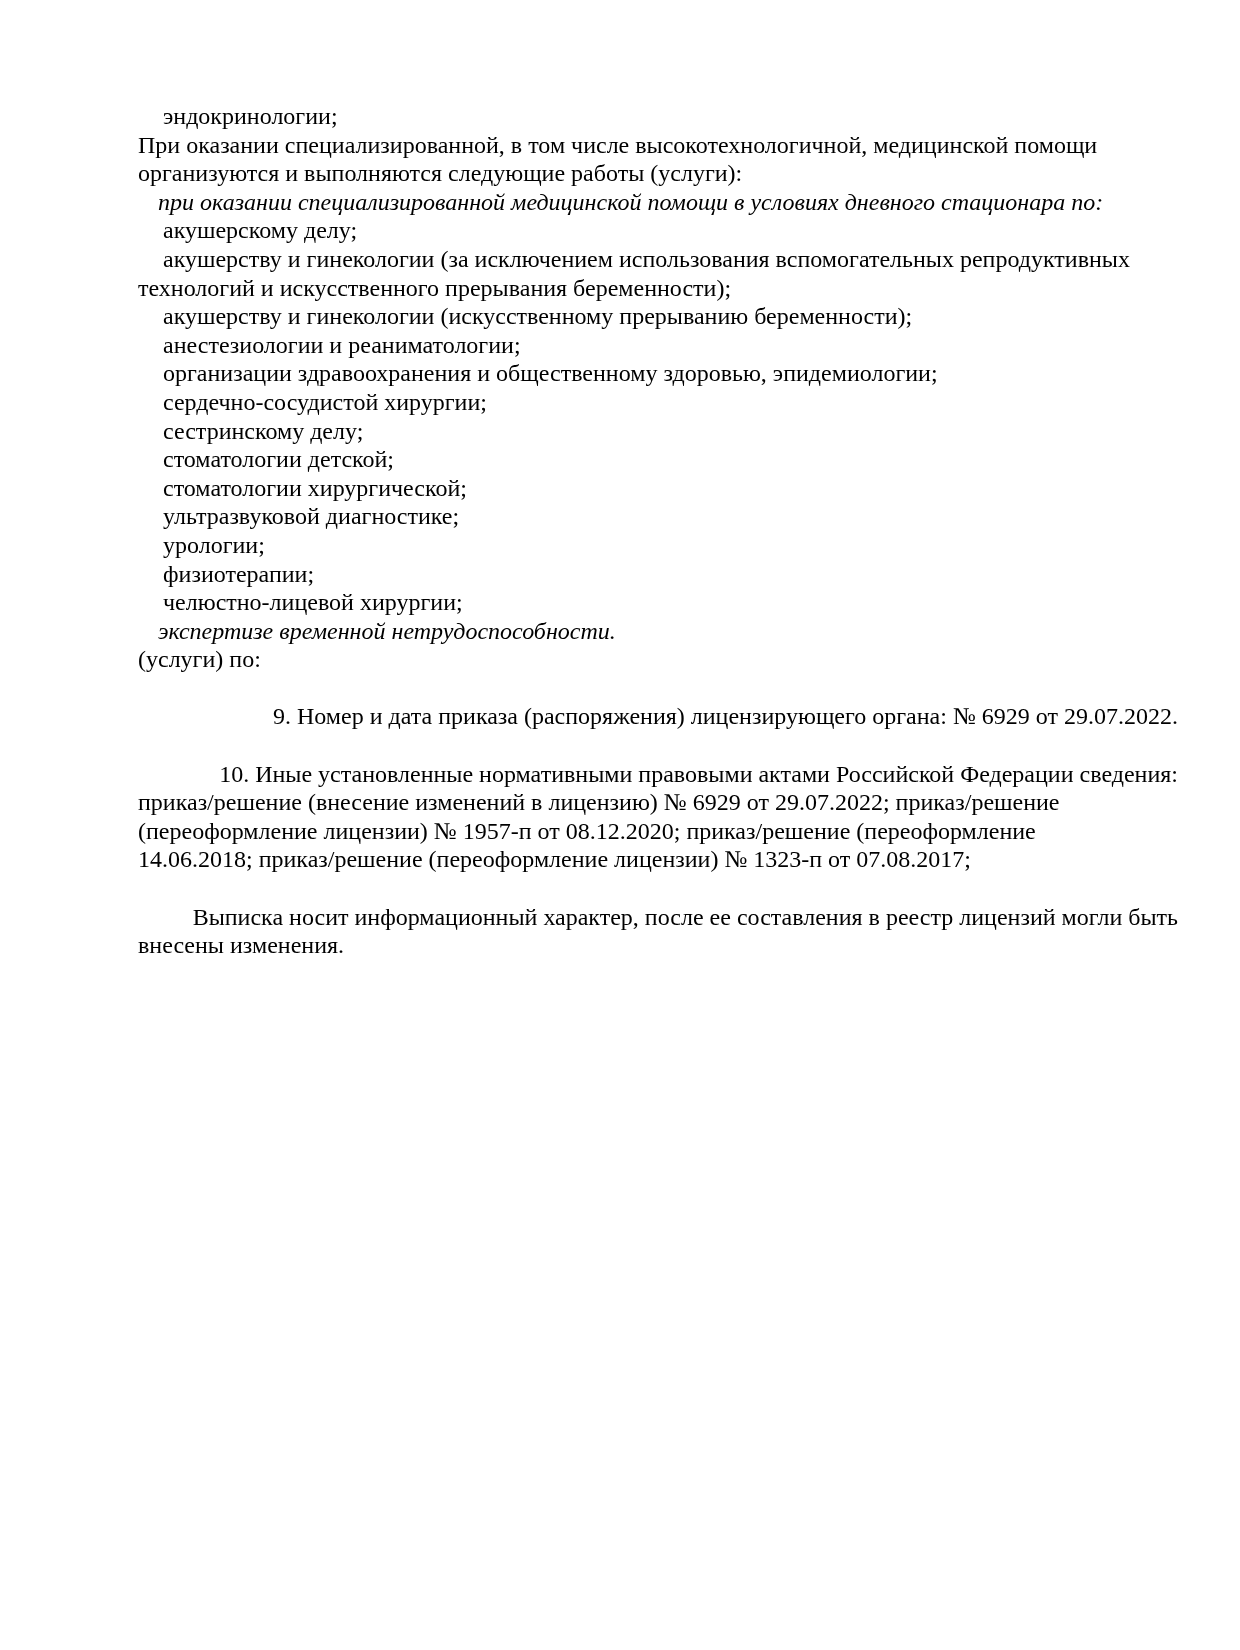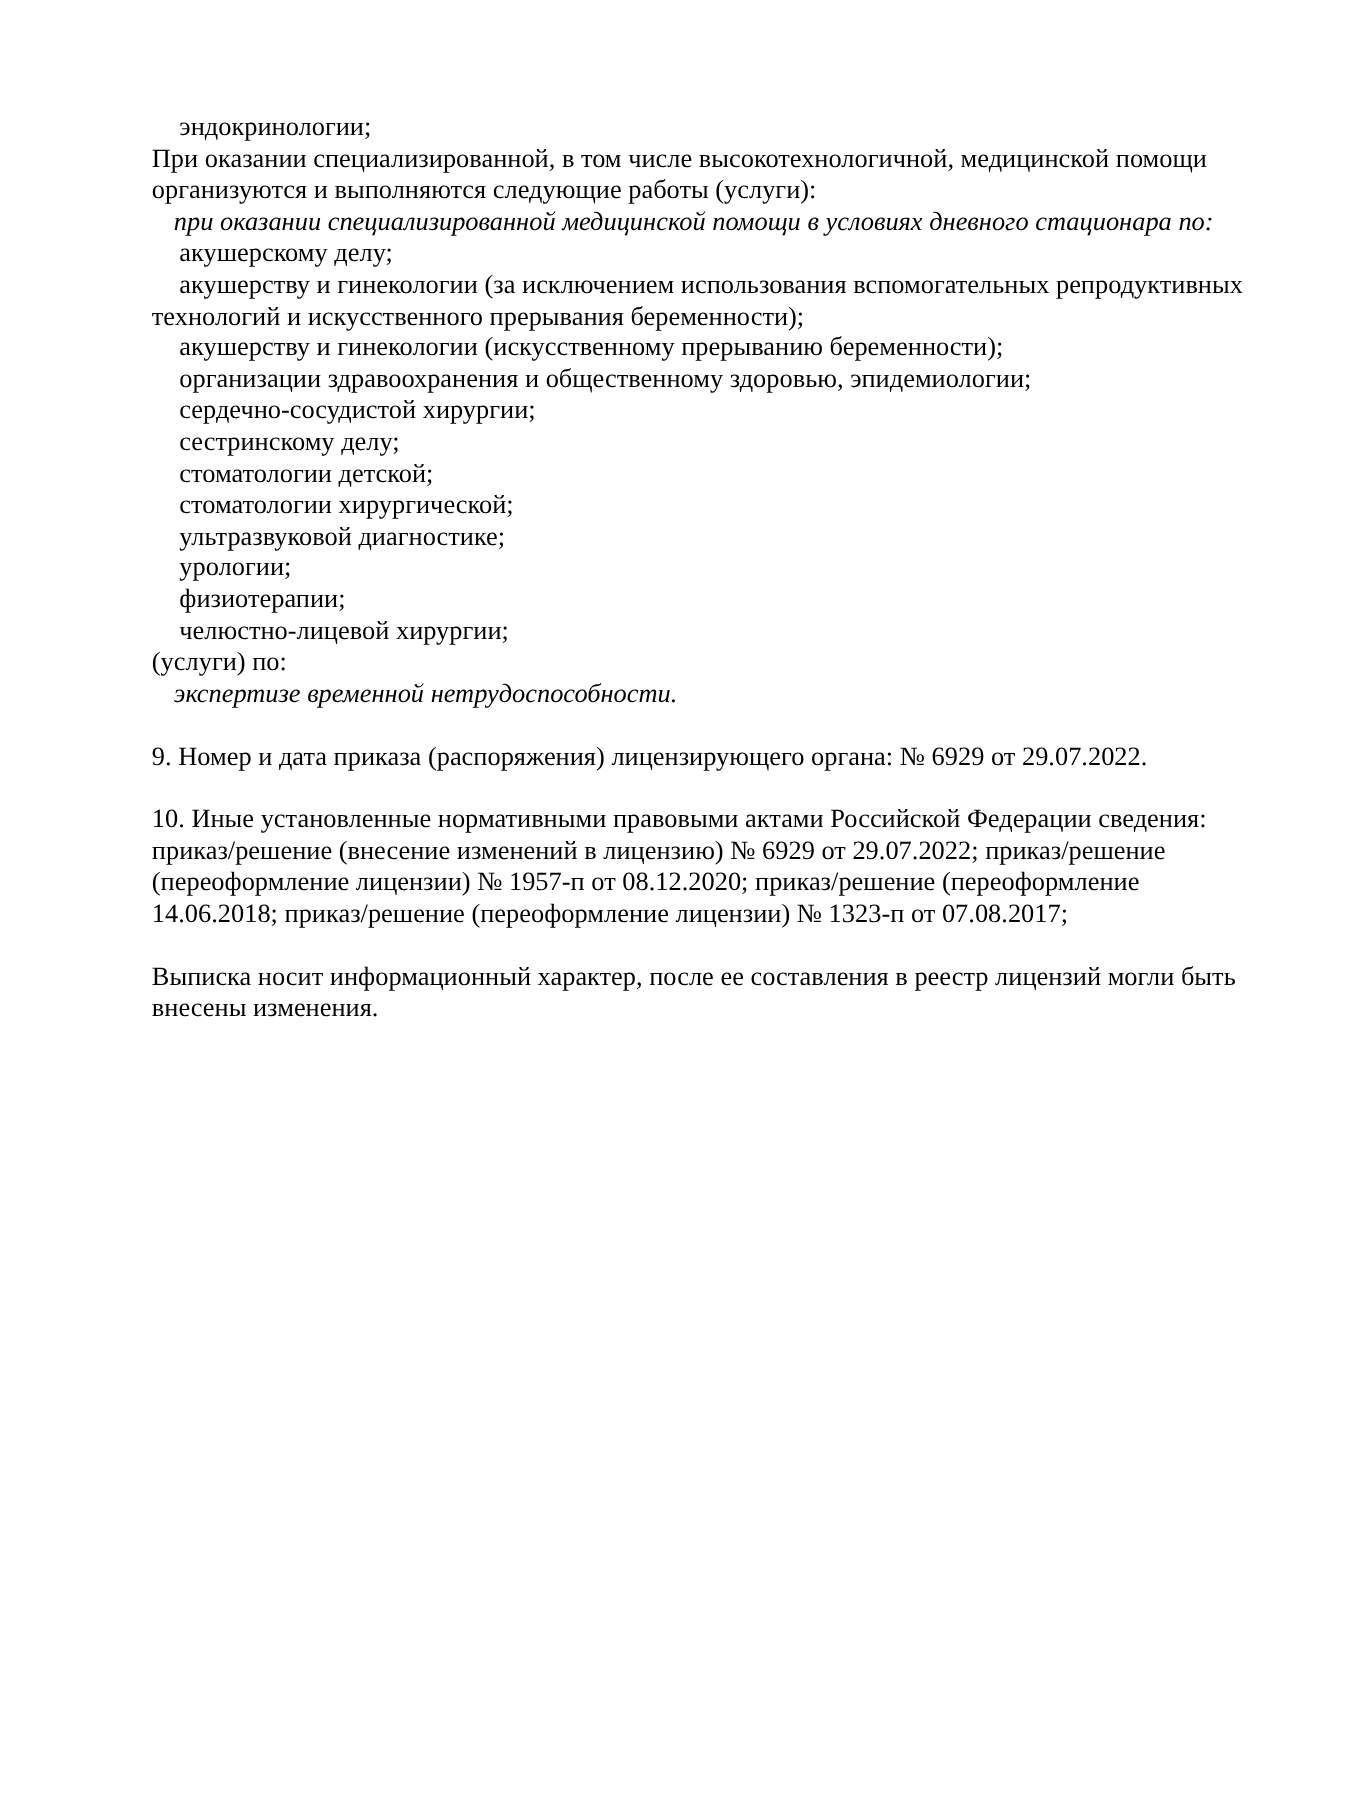--- a/index.html
+++ b/index.html
@@ -23,46 +23,47 @@
   }
   .line {
     font-family: "Liberation Serif", "DejaVu Serif", serif;
     font-size: 24px;
     line-height: 28.6px;
     color: #000000;
     white-space: nowrap;
   }
   .ind-s { padding-left: 20px; font-style: italic; }   
   .ind-i { padding-left: 25px; }   
-  .gap   { margin-top: 28.6px; }   
+  .gap   { margin-top: 28.6px; text-align: right; }   
 </style>
 </head>
 <body>
 
 <div class="page">
   <div class="content">
     <div class="line ind-i">эндокринологии;</div>
     <div class="line">При оказании специализированной, в том числе высокотехнологичной, медицинской помощи</div>
     <div class="line">организуются и выполняются следующие работы (услуги):</div>
     <div class="line ind-s">при оказании специализированной медицинской помощи в условиях дневного стационара по:</div>
     <div class="line ind-i">акушерскому делу;</div>
     <div class="line ind-i">акушерству и гинекологии (за исключением использования вспомогательных репродуктивных</div>
     <div class="line">технологий и искусственного прерывания беременности);</div>
     <div class="line ind-i">акушерству и гинекологии (искусственному прерыванию беременности);</div>
+    <div class="line ind-i">анестезиологии и реаниматологии;</div>
     <div class="line ind-i">организации здравоохранения и общественному здоровью, эпидемиологии;</div>
     <div class="line ind-i">сердечно-сосудистой хирургии;</div>
     <div class="line ind-i">сестринскому делу;</div>
     <div class="line ind-i">стоматологии детской;</div>
     <div class="line ind-i">стоматологии хирургической;</div>
     <div class="line ind-i">ультразвуковой диагностике;</div>
     <div class="line ind-i">урологии;</div>
     <div class="line ind-i">физиотерапии;</div>
     <div class="line ind-i">челюстно-лицевой хирургии;</div>
+    <div class="line ind-s">экспертизе временной нетрудоспособности.</div>
     <div class="line">(услуги) по:</div>
-    <div class="line ind-s">экспертизе временной нетрудоспособности.</div>
     <div class="line gap">9. Номер и дата приказа (распоряжения) лицензирующего органа: № 6929 от 29.07.2022.</div>
     <div class="line gap">10. Иные установленные нормативными правовыми актами Российской Федерации сведения:</div>
     <div class="line">приказ/решение (внесение изменений в лицензию) № 6929 от 29.07.2022; приказ/решение</div>
     <div class="line">(переоформление лицензии) № 1957-п от 08.12.2020; приказ/решение (переоформление</div>
     <div class="line">14.06.2018; приказ/решение (переоформление лицензии) № 1323-п от 07.08.2017;</div>
     <div class="line gap">Выписка носит информационный характер, после ее составления в реестр лицензий могли быть</div>
     <div class="line">внесены изменения.</div>
   </div>
 </div>
 

